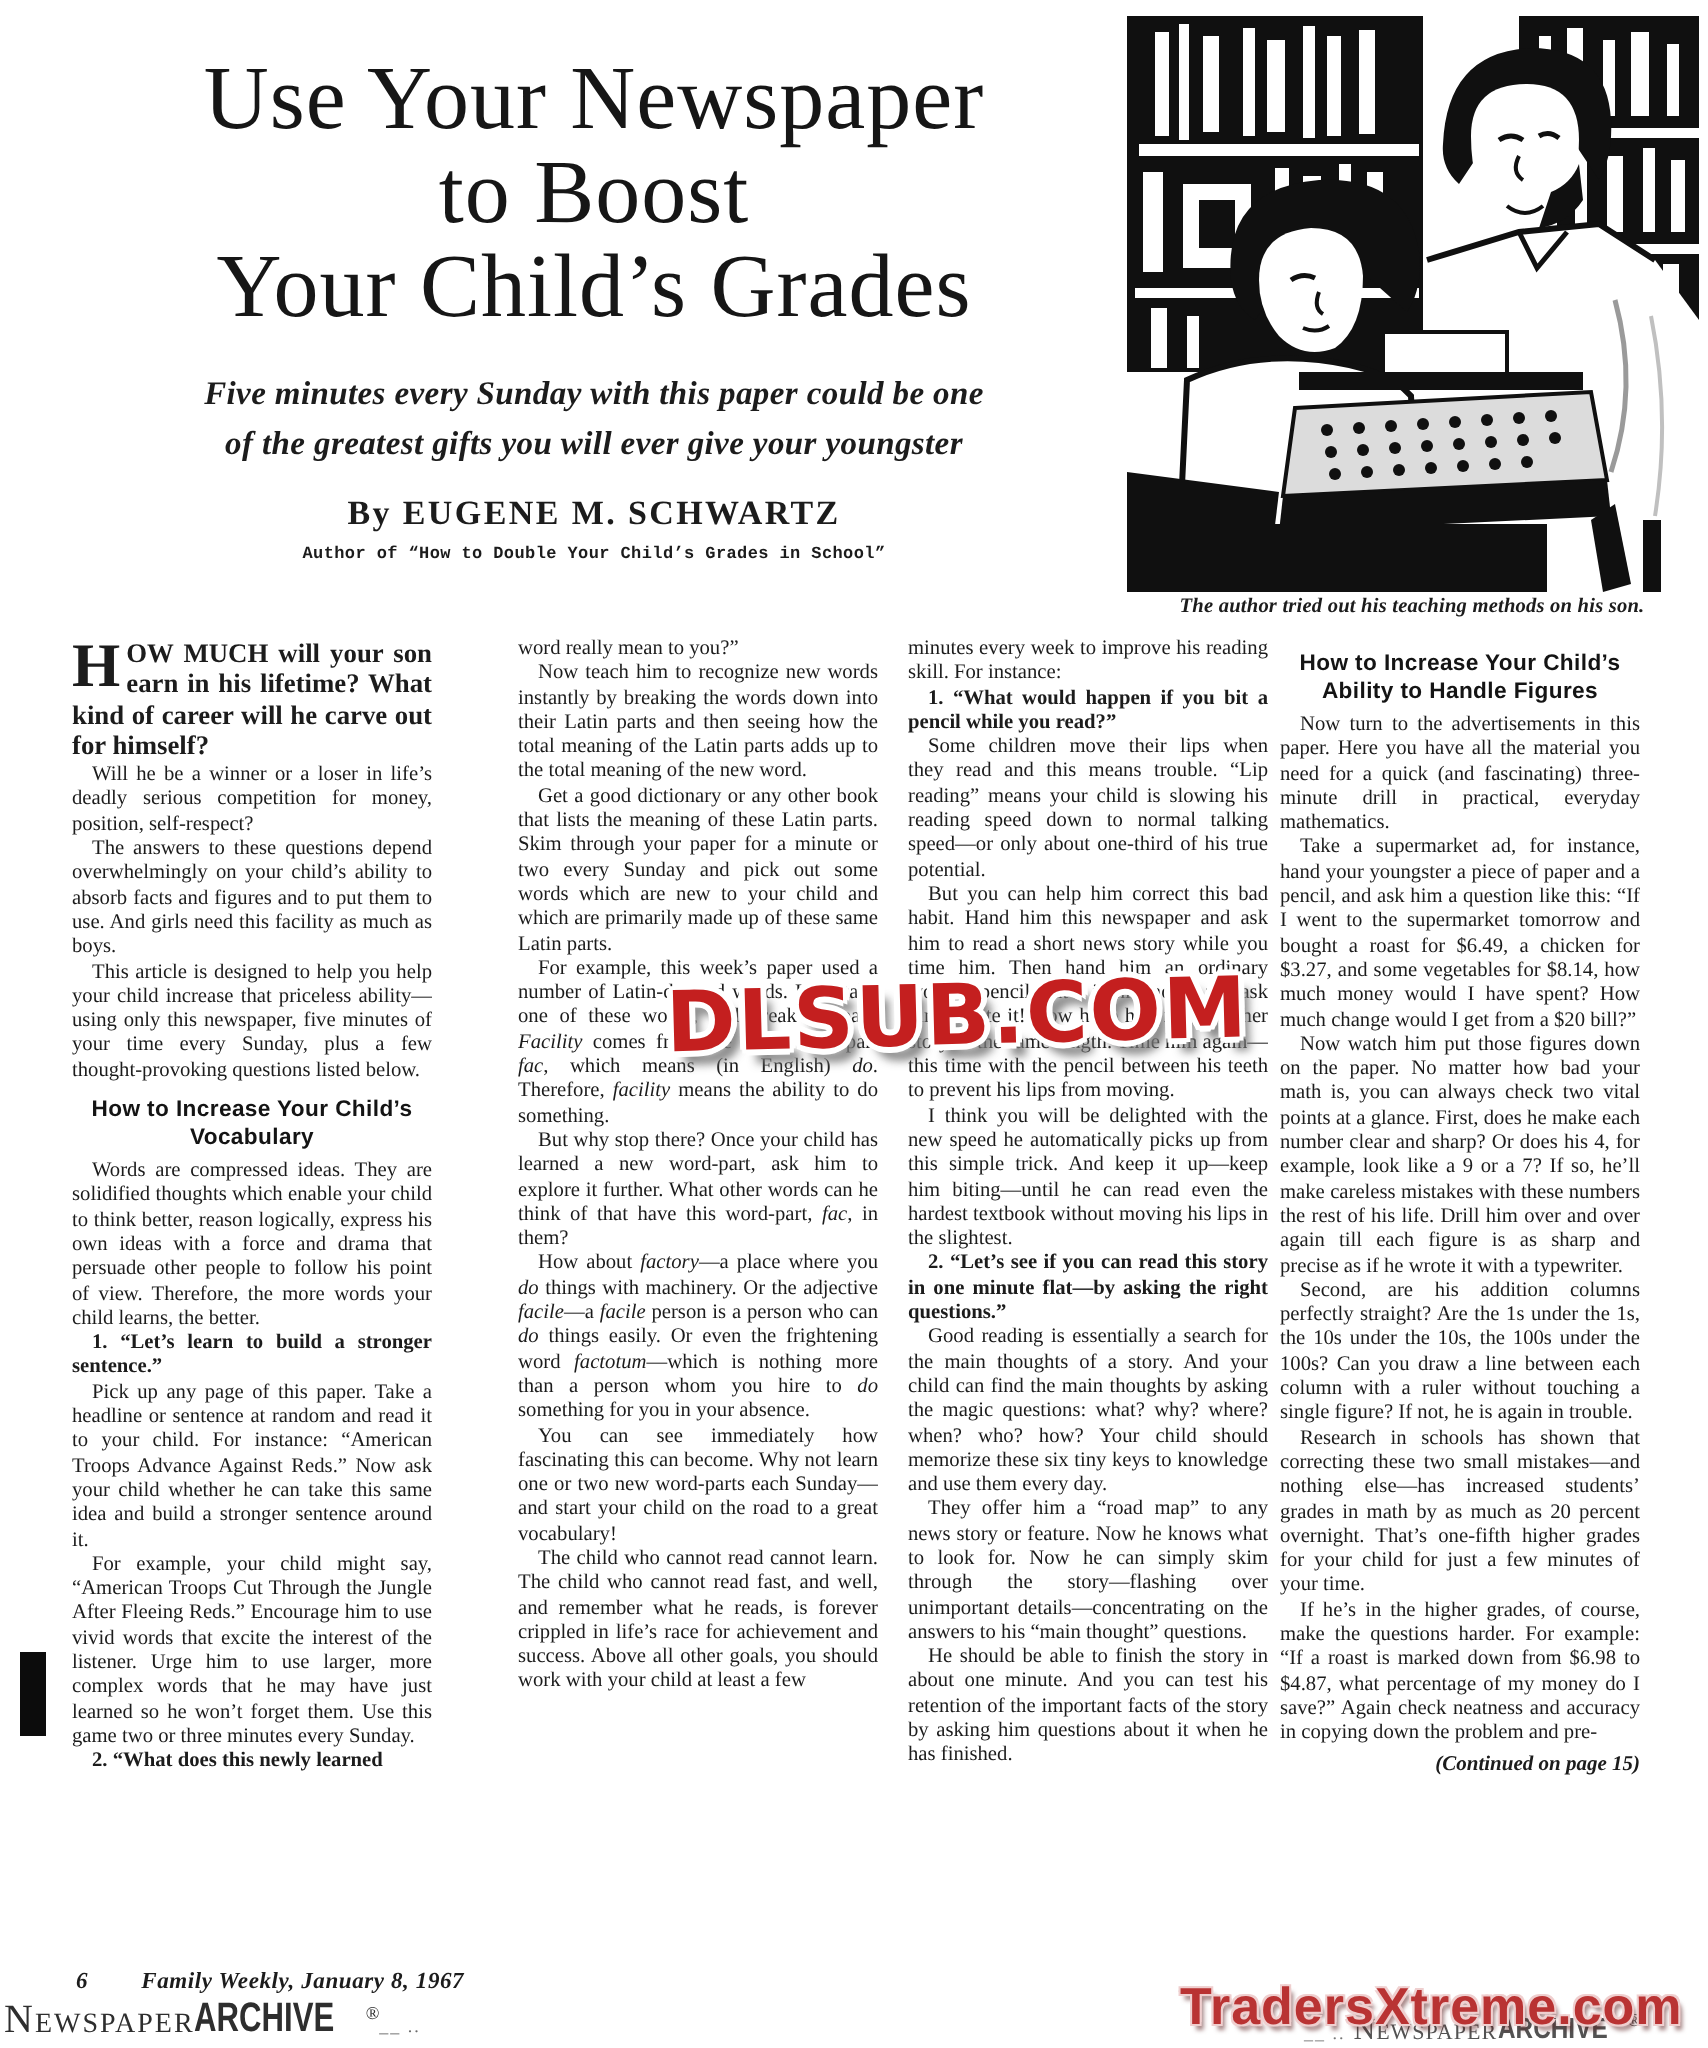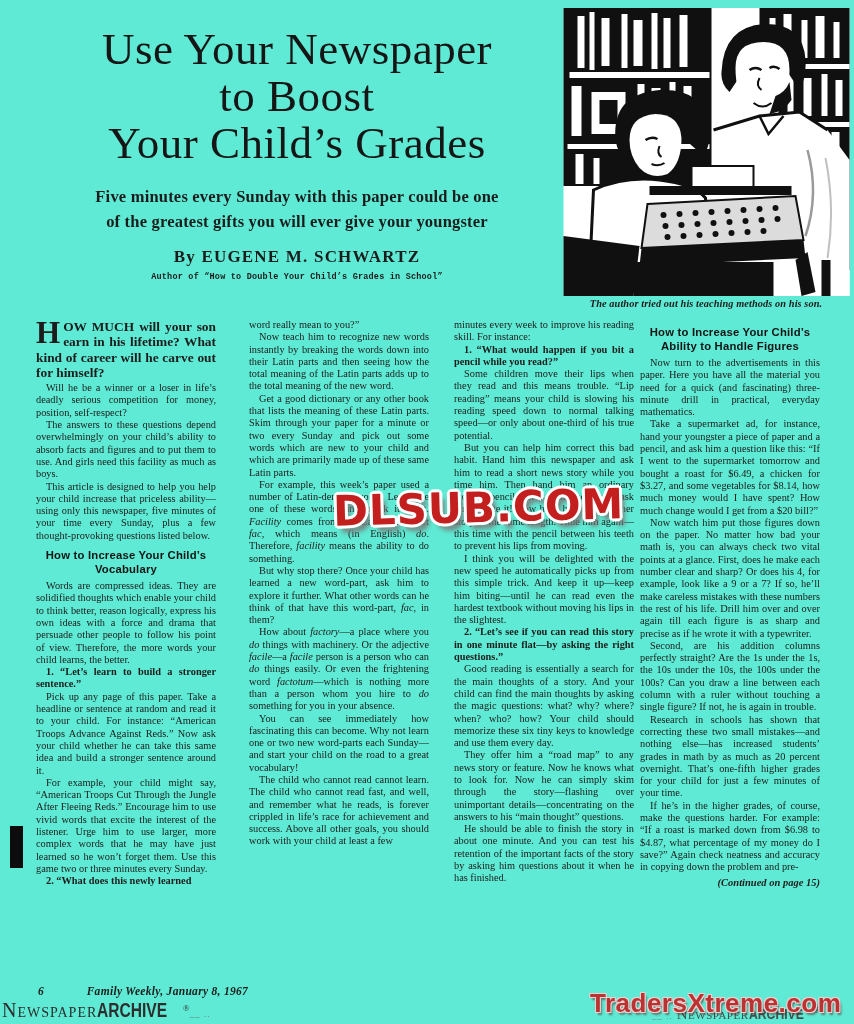--- a/index.html
+++ b/index.html
@@ -1,31 +1,31 @@
 <!DOCTYPE html>
 <html><head>
 <meta charset="utf-8">
 <style>
   * { box-sizing: border-box; }
   html, body { margin: 0; padding: 0; background: #e8e8e8; }
   .page {
     position: relative;
     width: 854px; height: 1024px;
     margin: 0 auto;
-    background: #5eead4;
+    background: #ffffff;
     overflow: hidden;
     font-family: "Liberation Serif", serif;
     color: #1c1c1c;
   }
 
   
   .masthead { position: absolute; left: 36px; top: 26px; width: 522px; text-align: center; }
   .masthead h1 { margin: 0; font-weight: 500; font-size: 45px; line-height: 47px; letter-spacing: 0.5px; color: #161616; font-family: "Liberation Serif", serif; }
   .masthead h1 .tl { display: block; }
-  .subtitle { margin: 17px 0 0 0; font-size: 16.5px; line-height: 25px; font-weight: bold; letter-spacing: 0.2px; }
+  .subtitle { margin: 17px 0 0 0; font-size: 16.5px; line-height: 25px; font-style: italic; font-weight: bold; letter-spacing: 0.2px; }
   .subtitle .sl { display: block; }
   .byline { margin: 13px 0 0 0; font-size: 17px; font-weight: bold; letter-spacing: 1.2px; font-family: "Liberation Serif", serif; }
   .credit { margin: 5px 0 0 0; font-size: 8.5px; font-weight: bold; font-family: Liberation Mono, monospace; letter-spacing: 0.2px; }
 
   
   .photo { position: absolute; left: 563px; top: 8px; width: 287px; height: 288px; margin: 0; }
   .photo svg { display: block; width: 100%; height: 100%; }
   .caption { position: absolute; left: 561px; top: 298px; width: 290px; margin: 0; font-size: 10.3px; font-style: italic; font-weight: bold; text-align: center; letter-spacing: 0.1px; }
 
   
@@ -58,38 +58,38 @@
   .archive-left .np { font-family: "Liberation Serif", serif; font-variant: small-caps; font-size: 20px; letter-spacing: 1px; }
   .archive-left .ar { font-family: "Liberation Sans", sans-serif; font-weight: bold; font-size: 19px; letter-spacing: 0; display: inline-block; transform: scaleX(0.82) scaleY(1.08); transform-origin: left bottom; }
   .archive-right .np { font-family: "Liberation Serif", serif; font-variant: small-caps; font-size: 15px; letter-spacing: 0.5px; }
   .archive-right .ar { font-family: "Liberation Sans", sans-serif; font-weight: bold; font-size: 14.5px; display: inline-block; transform: scaleX(0.84); transform-origin: left bottom; }
   .reg { font-size: 9px; vertical-align: super; }
   .marks { font-size: 9px; letter-spacing: 1px; color: #6a6a6a; }
 
   
   .cols { position: absolute; left: 0; top: 319px; width: 854px; height: 676px; }
   .col { position: absolute; top: 0; width: 180px; height: 676px; overflow: hidden; text-align: justify; }
-  .col-1 { left: 36px; } .col-2 { left: 249px; } .col-3 { left: 454px; } .col-4 { left: 640px; }
+  .col-1 { left: 36px; } .col-2 { left: 259px; } .col-3 { left: 454px; } .col-4 { left: 640px; }
 
   .col p { margin: 0; font-size: 10.35px; line-height: 12.3px; text-indent: 10px; }
   .col p.ni { text-indent: 0; }
   .col p.q { font-weight: bold; }
   .col p.cont { text-align: right; font-style: italic; font-weight: bold; text-indent: 0; margin-top: 4px; font-size: 10.5px; }
   .col .lead { font-size: 13.4px; line-height: 15.3px; font-weight: bold; text-indent: 0; margin-bottom: 2px; }
   .col .dropcap { float: left; font-size: 31px; line-height: 25px; padding: 1px 3px 0 0; font-weight: bold; }
   .sec-head {
     margin: 7px 2px 4px 2px; text-align: center;
     font-family: "Liberation Sans", sans-serif; font-weight: bold;
     font-size: 11.3px; line-height: 13.5px; letter-spacing: 0.2px; color: #141414;
   }
 
   
   .footer-left { position: absolute; left: 38px; top: 985px; width: 400px; font-size: 11.5px; }
   .pgnum { font-weight: bold; font-style: italic; }
-  .pub { margin-left: 40px; font-weight: bold; font-style: italic; letter-spacing: 0.3px; }
+  .pub { margin-left: 24px; font-weight: bold; font-style: italic; letter-spacing: 0.3px; }
 
   .left-bar { position: absolute; left: 10px; top: 826px; width: 13px; height: 42px; background: #0c0c0c; }
 </style>
 </head>
 <body>
 
 <div class="page">
 
   <section class="masthead">
     <h1>

